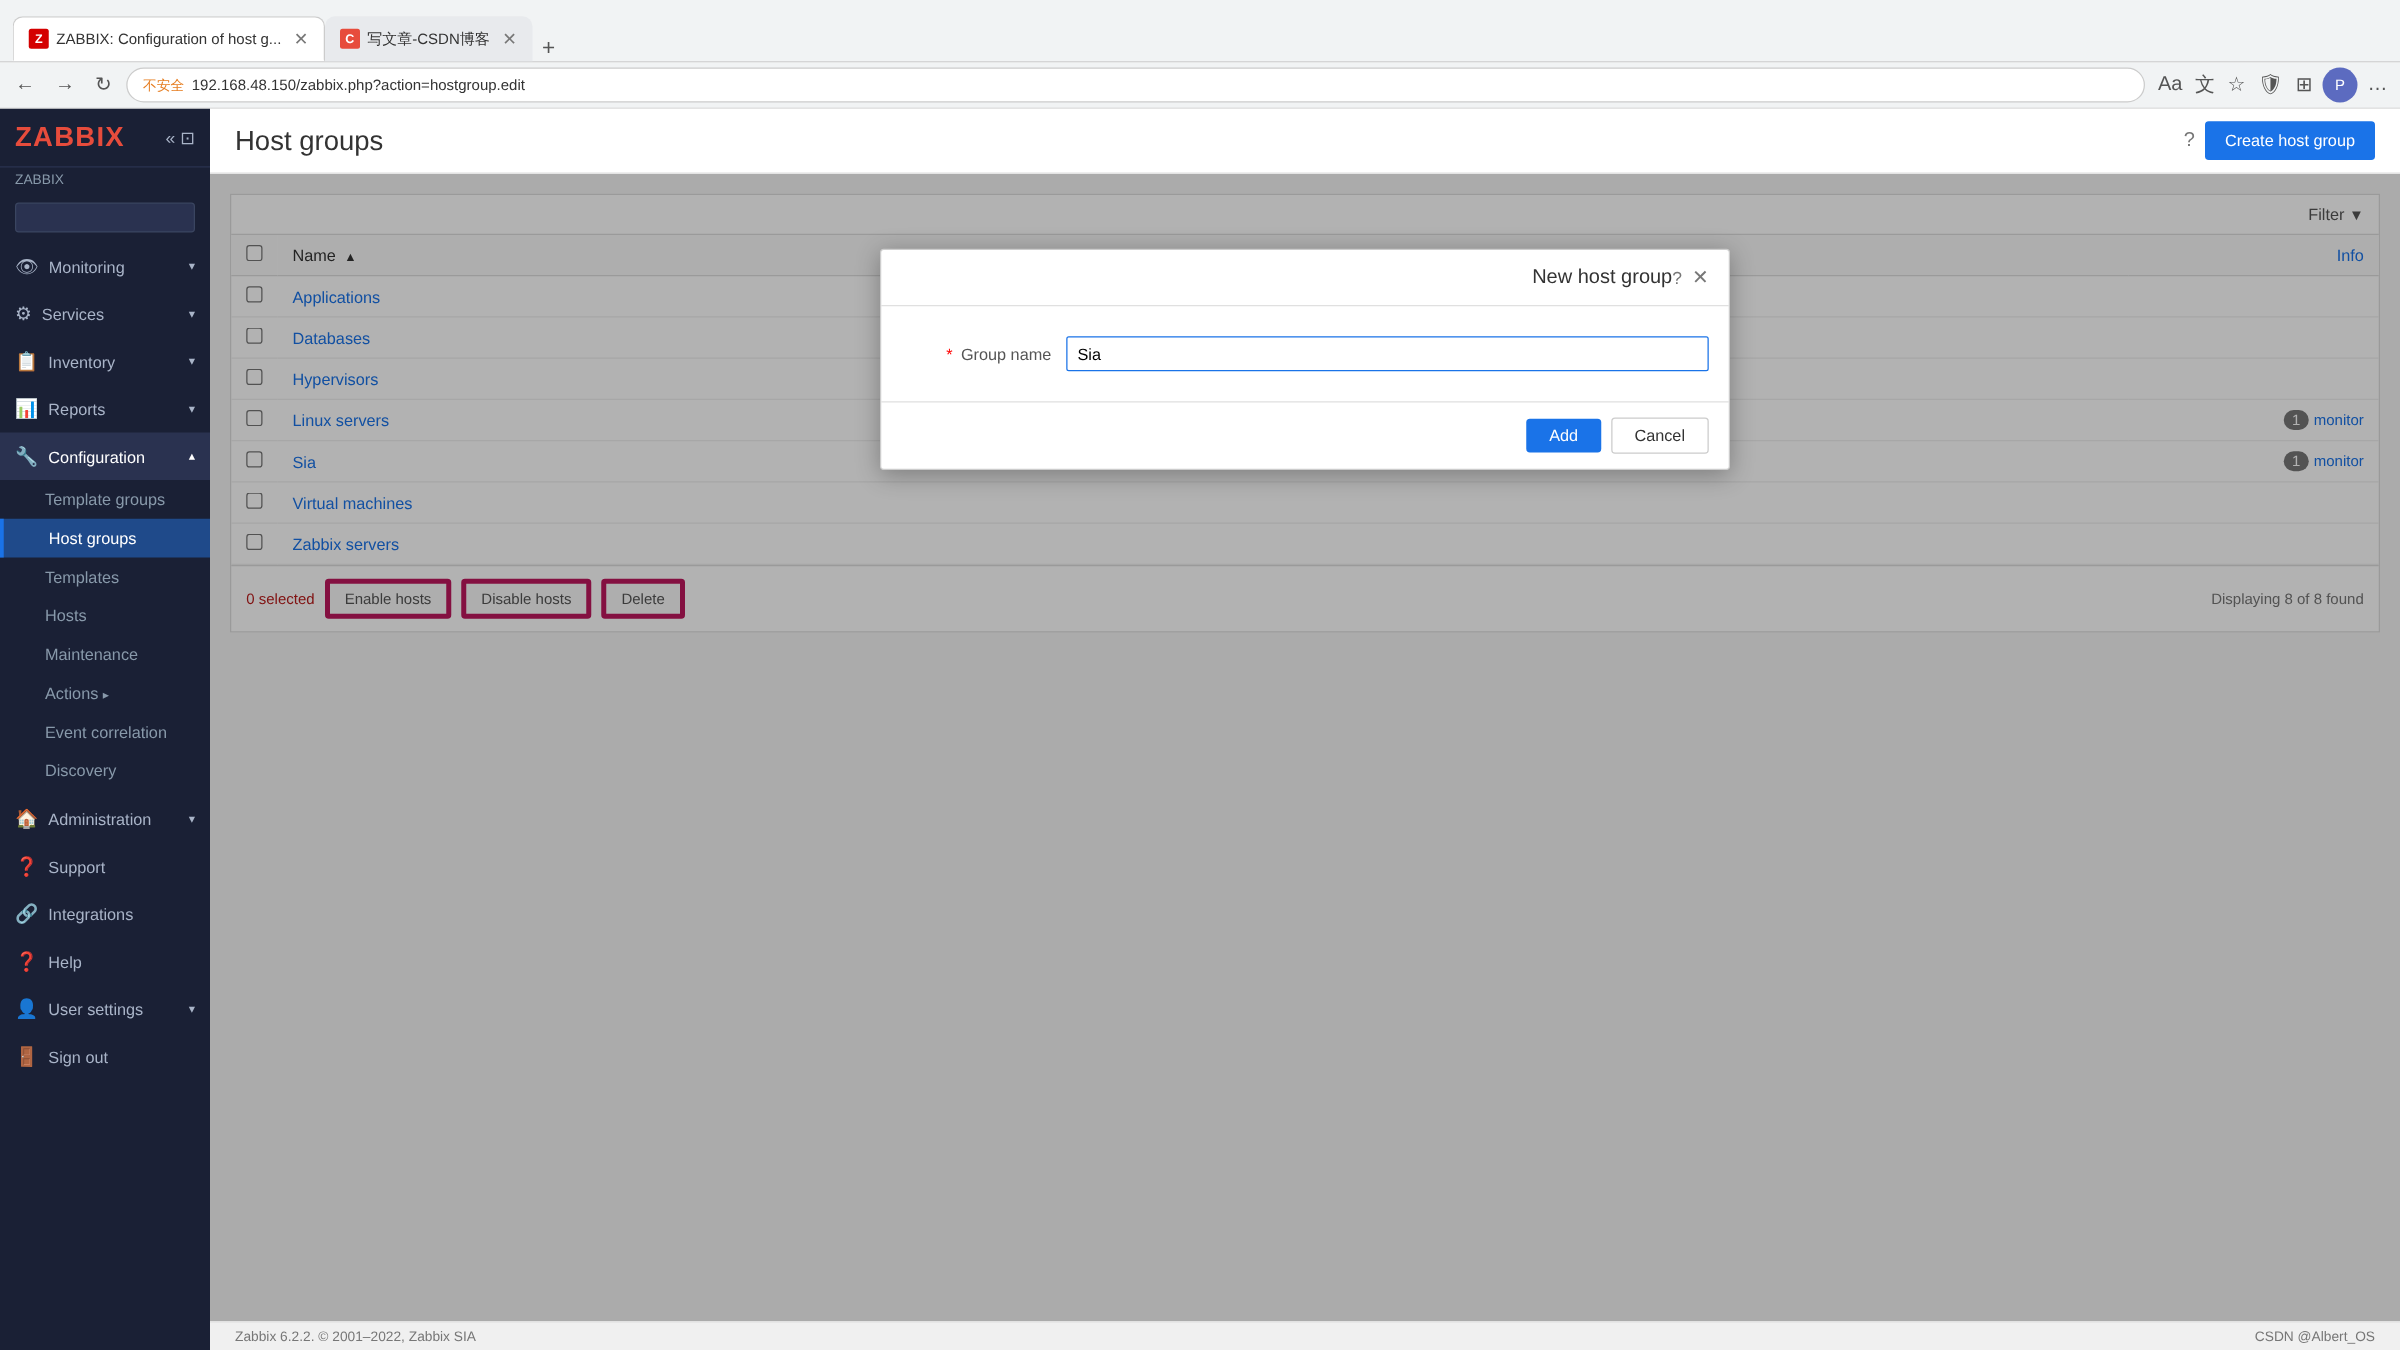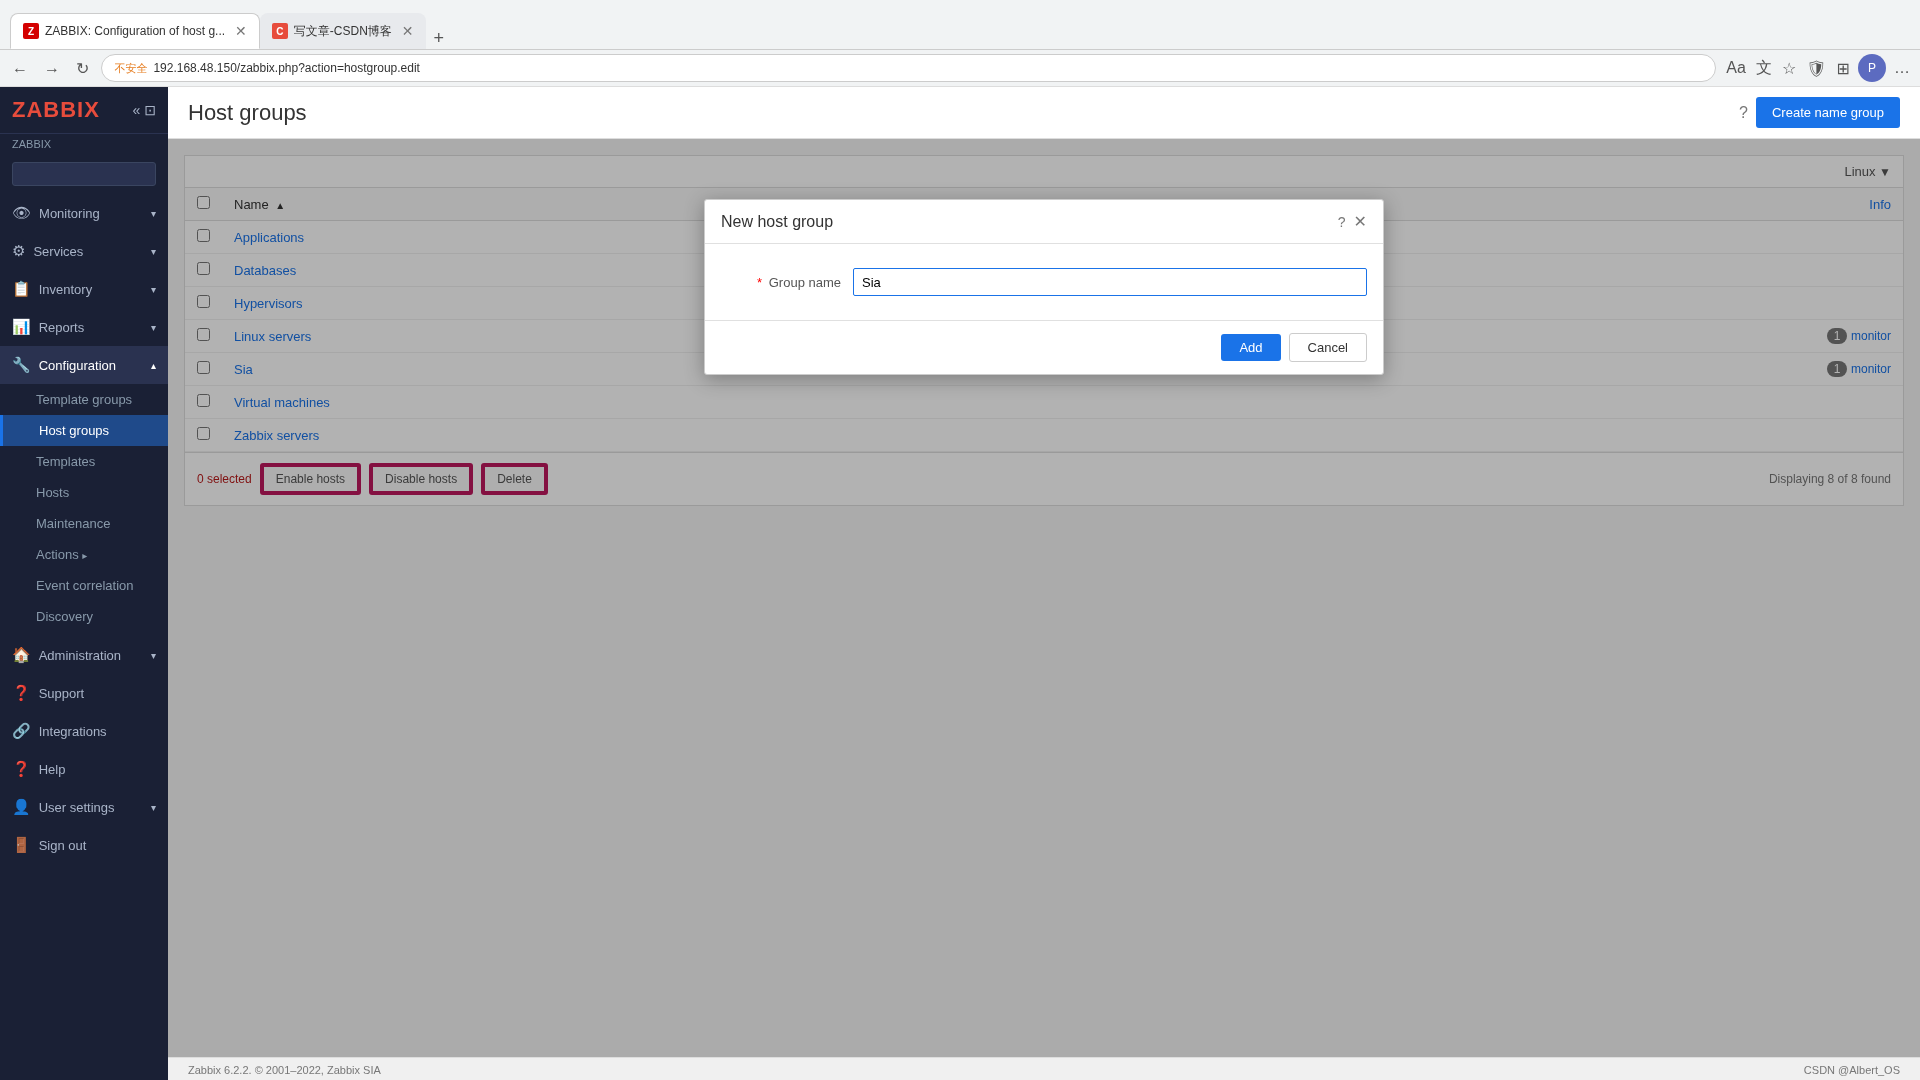--- a/index.html
+++ b/index.html
@@ -80,21 +80,21 @@
     .action-btn { background: #f9f9f9; border: 4px solid #be185d; color: #555; padding: 5px 12px; border-radius: 3px; cursor: pointer; font-size: 12px; }
     .selected-count { color: #b91c1c; font-size: 12px; text-align: center; }
 
     .sort-icon { font-size: 10px; margin-left: 3px; }
 
     .info-link { color: #1a73e8; text-decoration: none; font-size: 13px; margin-left: auto; }
 
     
     .modal-overlay { position: absolute; top: 0; left: 0; right: 0; bottom: 0; background: rgba(0,0,0,0.3); display: flex; align-items: flex-start; justify-content: center; padding-top: 60px; z-index: 100; }
     .modal { background: white; border: 1px solid #ccc; border-radius: 3px; width: 680px; box-shadow: 0 4px 20px rgba(0,0,0,0.3); }
-    .modal-header { display: flex; align-items: center; justify-content: space-between; padding: 12px 16px; border-bottom: 1px solid #e0e0e0; }
+    .modal-header { display: flex; align-items: center; justify-content: flex-end; padding: 12px 16px; border-bottom: 1px solid #e0e0e0; }
     .modal-title { font-size: 16px; color: #333; font-weight: normal; }
     .modal-header-icons { display: flex; gap: 8px; align-items: center; }
     .modal-help { color: #777; cursor: pointer; font-size: 14px; }
     .modal-close { color: #777; cursor: pointer; font-size: 16px; background: none; border: none; }
     .modal-body { padding: 24px 16px; }
     .form-row { display: flex; align-items: center; gap: 12px; }
     .form-label { min-width: 120px; text-align: right; color: #555; font-size: 13px; }
     .required-star { color: red; margin-right: 3px; }
     .form-input { flex: 1; height: 28px; border: 1px solid #1a73e8; border-radius: 2px; padding: 0 8px; font-size: 13px; outline: none; }
     .modal-footer { display: flex; align-items: center; justify-content: flex-end; gap: 8px; padding: 12px 16px; border-top: 1px solid #e0e0e0; }
@@ -235,31 +235,31 @@
       <span class="nav-icon">🚪</span>
       <span>Sign out</span>
     </div>
   </nav>
 
   <div class="main-content">
     <div class="page-header">
       <h1 class="page-title">Host groups</h1>
       <div class="page-header-actions">
         <span class="help-icon">?</span>
-        <button class="create-btn">Create name group</button>
+        <button class="create-btn">Create host group</button>
       </div>
     </div>
 
     <div class="content-area">
       <div class="table-container">
         <div class="table-toolbar">
           <div style="flex:1"></div>
           <div style="display:flex; align-items:center; gap:6px;">
             <button class="filter-btn">
-              <span>Linux</span>
+              <span>Filter</span>
               <span style="font-size:12px;">▼</span>
             </button>
           </div>
         </div>
         <table>
           <thead>
             <tr>
               <th class="checkbox-cell">
                 <input type="checkbox" style="">
               </th>

